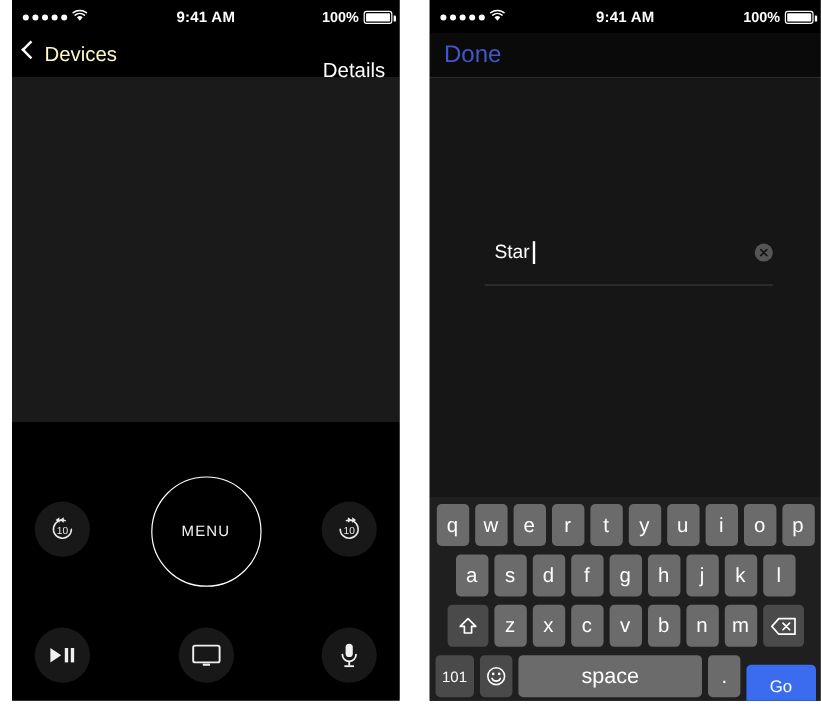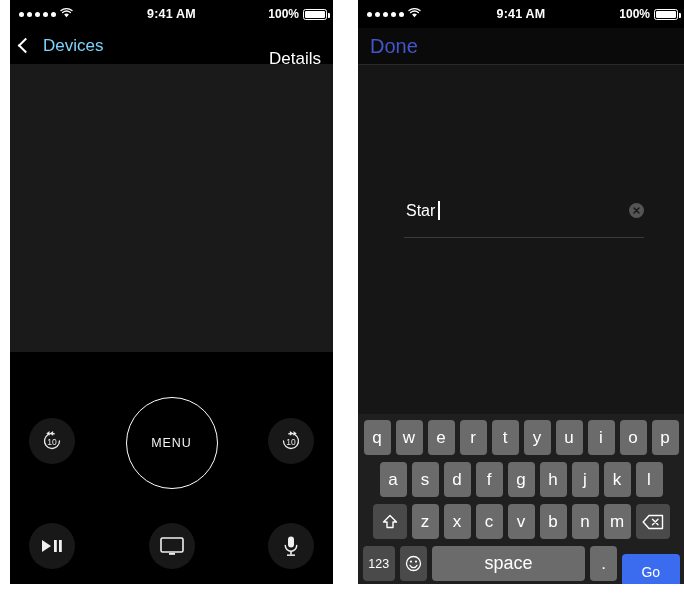--- a/index.html
+++ b/index.html
@@ -97,23 +97,23 @@
     height: 36px;
     background: #0a0a0a;
     display: flex;
     align-items: center;
   }
   #nav-left-bar { background: #000; }
   .nav-back {
     position: absolute;
     left: 10px;
     display: flex;
-    align-items: center;
-    gap: 12px;
-    color: #7dd3fc;
+    align-items: flex-start;
+    gap: 6px;
+    color: #fef9c3;
     font-size: 17px;
   }
   .chev {
     display: block;
     width: 9px; height: 9px;
     border-left: 2.4px solid #fff;
     border-bottom: 2.4px solid #fff;
     transform: rotate(45deg);
     margin-bottom: 1px;
   }
@@ -188,21 +188,21 @@
   }
 
   
   .search-wrap {
     position: relative;
     height: 349px;
     background: #161616;
   }
   .search-row {
     position: absolute;
-    left: 48px; right: 40px;
+    left: 54px; right: 40px;
     top: 136px;
     display: flex;
     align-items: center;
   }
   .search-text {
     color: #ffffff;
     font-size: 16px;
     white-space: pre;
   }
   .caret {
@@ -448,21 +448,21 @@
         <div class="key">m</div>
         <div class="key dark wide">
           <svg width="22" height="16" viewBox="0 0 22 16">
             <path d="M7 1.5 L20.5 1.5 L20.5 14.5 L7 14.5 L1.2 8 Z" fill="none" stroke="#fff" stroke-width="1.4" stroke-linejoin="round"></path>
             <path d="M10.5 5.2 L16 10.8 M16 5.2 L10.5 10.8" stroke="#fff" stroke-width="1.4" stroke-linecap="round"></path>
           </svg>
         </div>
       </div>
 
       <div class="krow">
-        <div class="key dark small">123</div>
+        <div class="key dark small">101</div>
         <div class="key dark period">
           <svg width="17" height="17" viewBox="0 0 17 17">
             <circle cx="8.5" cy="8.5" r="7" fill="none" stroke="#fff" stroke-width="1.3"></circle>
             <circle cx="6" cy="6.6" r="1.1" fill="#fff"></circle>
             <circle cx="11" cy="6.6" r="1.1" fill="#fff"></circle>
             <path d="M5 10.3 a3.8 3.8 0 0 0 7 0" stroke="#fff" stroke-width="1.3" fill="none" stroke-linecap="round"></path>
           </svg>
         </div>
         <div class="key space">space</div>
         <div class="key period">.</div>

